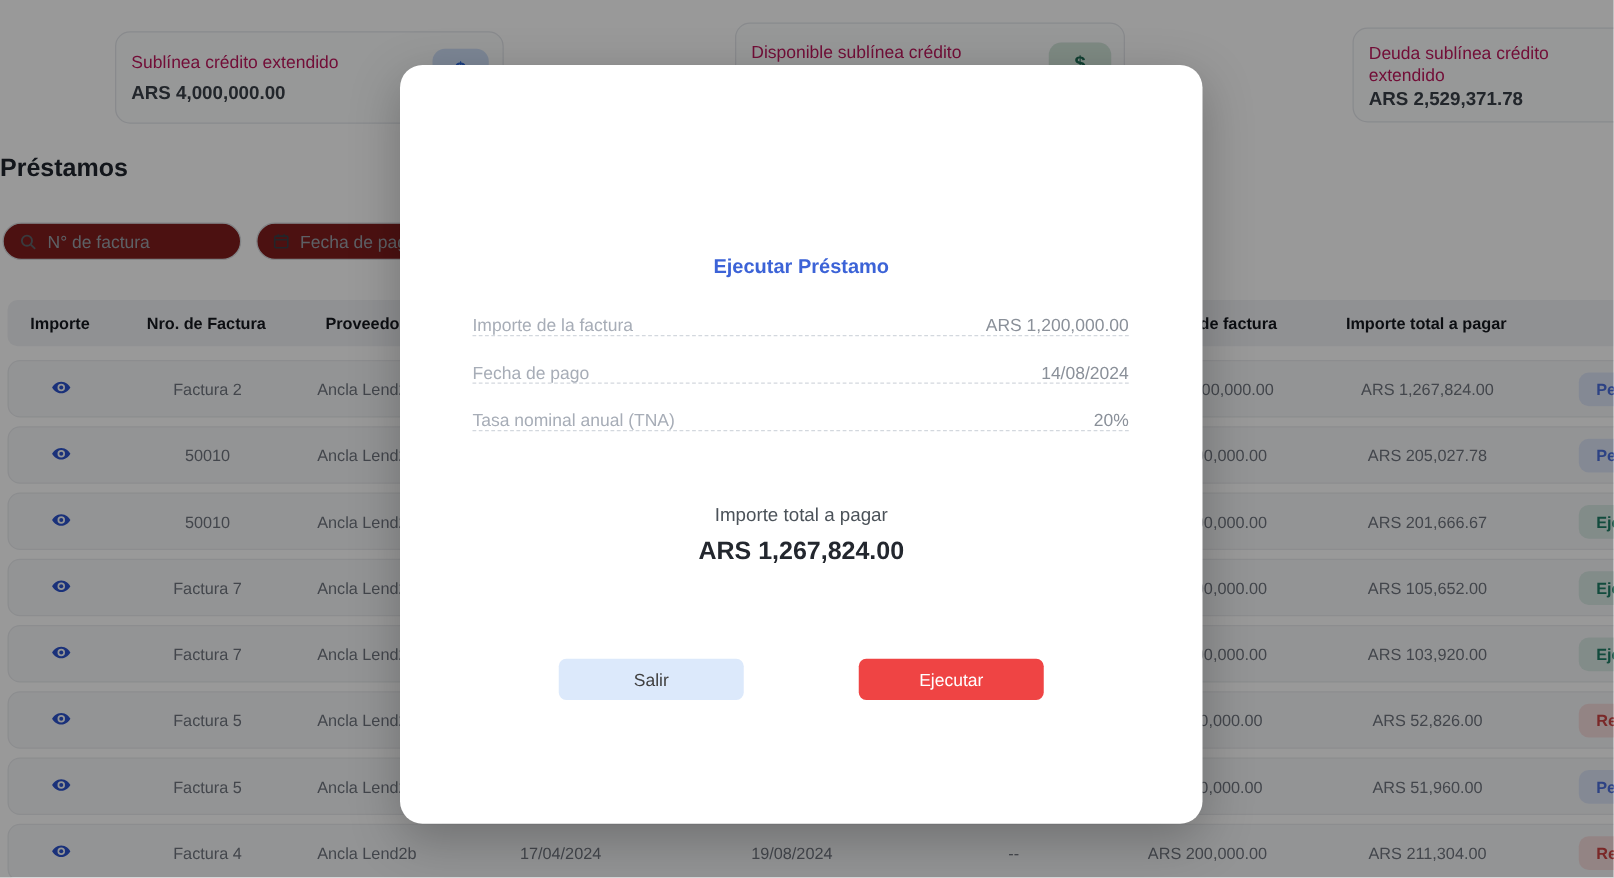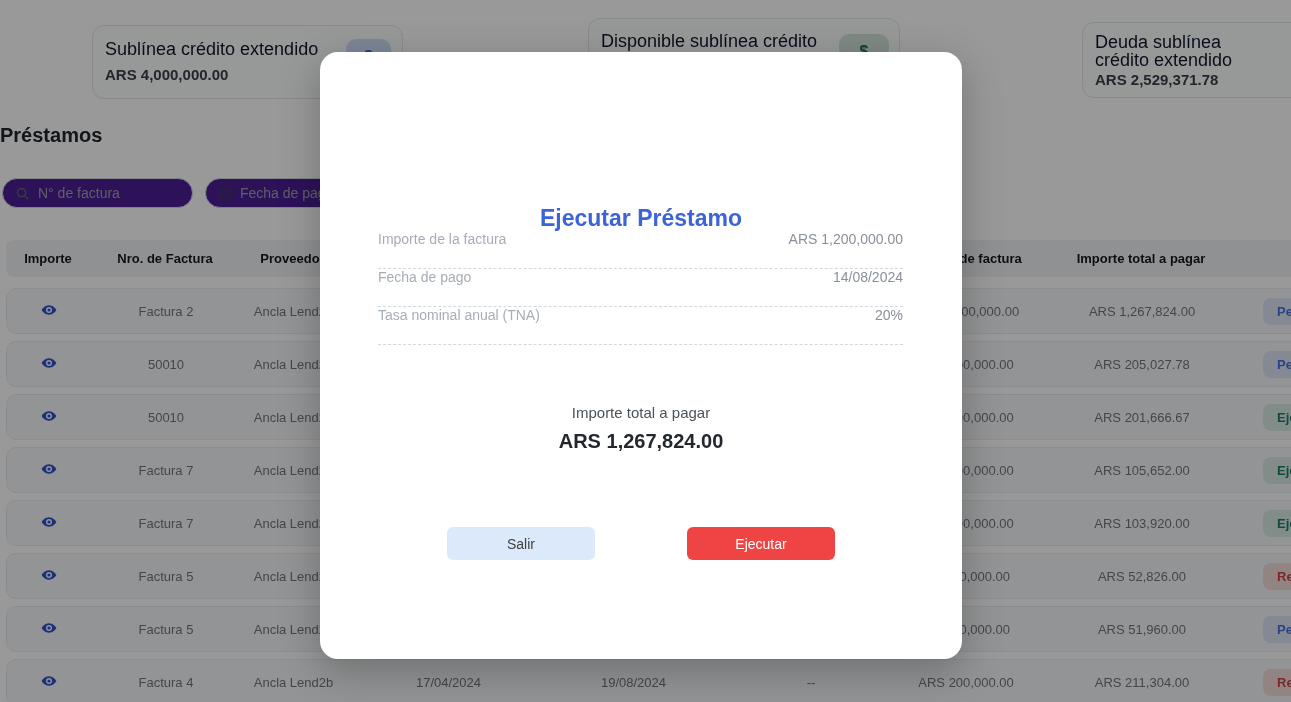--- a/index.html
+++ b/index.html
@@ -3,35 +3,35 @@
 <meta charset="utf-8">
 <style>
   * { margin:0; padding:0; box-sizing:border-box; }
   html,body { width:1291px; height:702px; overflow:hidden; background:#fff;
               font-family:"Liberation Sans", sans-serif; position:relative; }
 
   
   .page { position:absolute; inset:0; z-index:1; }
 
   .card { position:absolute; background:#fcfdfe; border:1px solid #e4e7eb; border-radius:12px; }
-  .card-title { font-size:18px; color:#0f172a; line-height:18px; }
+  .card-title { font-size:14px; color:#be185d; line-height:18px; }
   .card-value { font-size:15px; font-weight:700; color:#3a4048; margin-top:8px; }
   .card-icon { position:absolute; border-radius:10px; display:flex; align-items:center; justify-content:center;
                font-size:16px; font-weight:700; cursor:pointer; }
   #card1 { left:92px; top:25px; width:311px; height:74px; padding:14px 12px 0 12px; }
   #card1 .card-icon { left:253px; top:13px; width:45px; height:36px; background:#cfe0f8; color:#2d68d8; }
   #card2 { left:588px; top:18px; width:312px; height:82px; padding:13px 12px 0 12px; }
   #card2 .card-icon { left:250px; top:15px; width:50px; height:36px; background:#d2e6db; color:#1d6b54; }
   #card3 { left:1082px; top:22px; width:250px; height:76px; padding:10px 12px 0 12px; }
   #card3 .card-title { width:160px; }
   #card3 .card-value { margin-top:2px; }
 
   .page-title { position:absolute; left:0; top:124px; font-size:20px; font-weight:700; color:#20252e; }
 
-  .search-pill { position:absolute; height:30px; border:1px solid #d7dade; border-radius:16px; background:#4c1d95;
+  .search-pill { position:absolute; height:30px; border:1px solid #d7dade; border-radius:16px; background:#7f1d1d;
                  display:flex; align-items:center; gap:8px; padding:0 12px; font-size:14px; color:#9ba1a9; }
   #search-invoice { left:2px; top:178px; width:191px; }
   #search-date { left:205px; top:178px; width:190px; }
   .pill-icon { display:flex; align-items:center; }
 
   .grid9 { display:grid; grid-template-columns:84px 150px 105px 205px 165px 190px 120px 232px 80px;
            align-items:center; text-align:center; }
   .thead { position:absolute; left:6px; top:240px; width:1325px; height:37px; background:#f1f2f5;
            border-radius:8px; font-size:13px; font-weight:700; color:#15181e; }
   .trow { position:absolute; left:6px; width:1325px; height:46px; background:#f6f7f9;
@@ -41,23 +41,23 @@
   .badge.pending  { background:#dde5f7; color:#4c6fdc; }
   .badge.executed { background:#d9e9e4; color:#1e7d66; }
   .badge.rejected { background:#f5dddd; color:#cc4444; }
   .eye-btn { display:inline-flex; align-items:center; justify-content:center; cursor:pointer; }
 
   
   .overlay { position:absolute; inset:0; background:rgba(0,0,0,0.40); z-index:10; }
   .modal { position:absolute; left:320px; top:52px; width:642px; height:607px; background:#fff;
            border-radius:18px; z-index:20; box-shadow:0 12px 40px rgba(0,0,0,0.25); }
   .modal-title { position:absolute; left:0; right:0; top:153px; text-align:center;
-                 font-size:23px; font-weight:700; color:#3c63d7; }
+                 font-size:16px; font-weight:700; color:#3c63d7; }
   .fields { position:absolute; left:58px; right:59px; top:179px; }
-  .field-row { height:38px; display:flex; justify-content:space-between; align-items:flex-start;
+  .field-row { height:38px; display:flex; justify-content:space-between; align-items:flex-end;
                border-bottom:1px dashed #d3d8de; }
   .field-label { font-size:14px; color:#a7adb7; }
   .field-value { font-size:14px; color:#8a9099; }
   .total-block { position:absolute; left:0; right:0; top:352px; text-align:center; }
   .total-label { font-size:15px; color:#4b5259; }
   .total-value { font-size:20px; font-weight:600; color:#23272e; margin-top:9px; }
   .modal-btn { position:absolute; top:475px; width:148px; height:33px; border:none; border-radius:6px;
                font-size:14px; font-weight:500; font-family:"Liberation Sans", sans-serif; cursor:pointer; }
   #btn-salir { left:127px; background:#dce9fb; color:#404040; }
   #btn-ejecutar { left:367px; background:#ef4444; color:#fff; }

